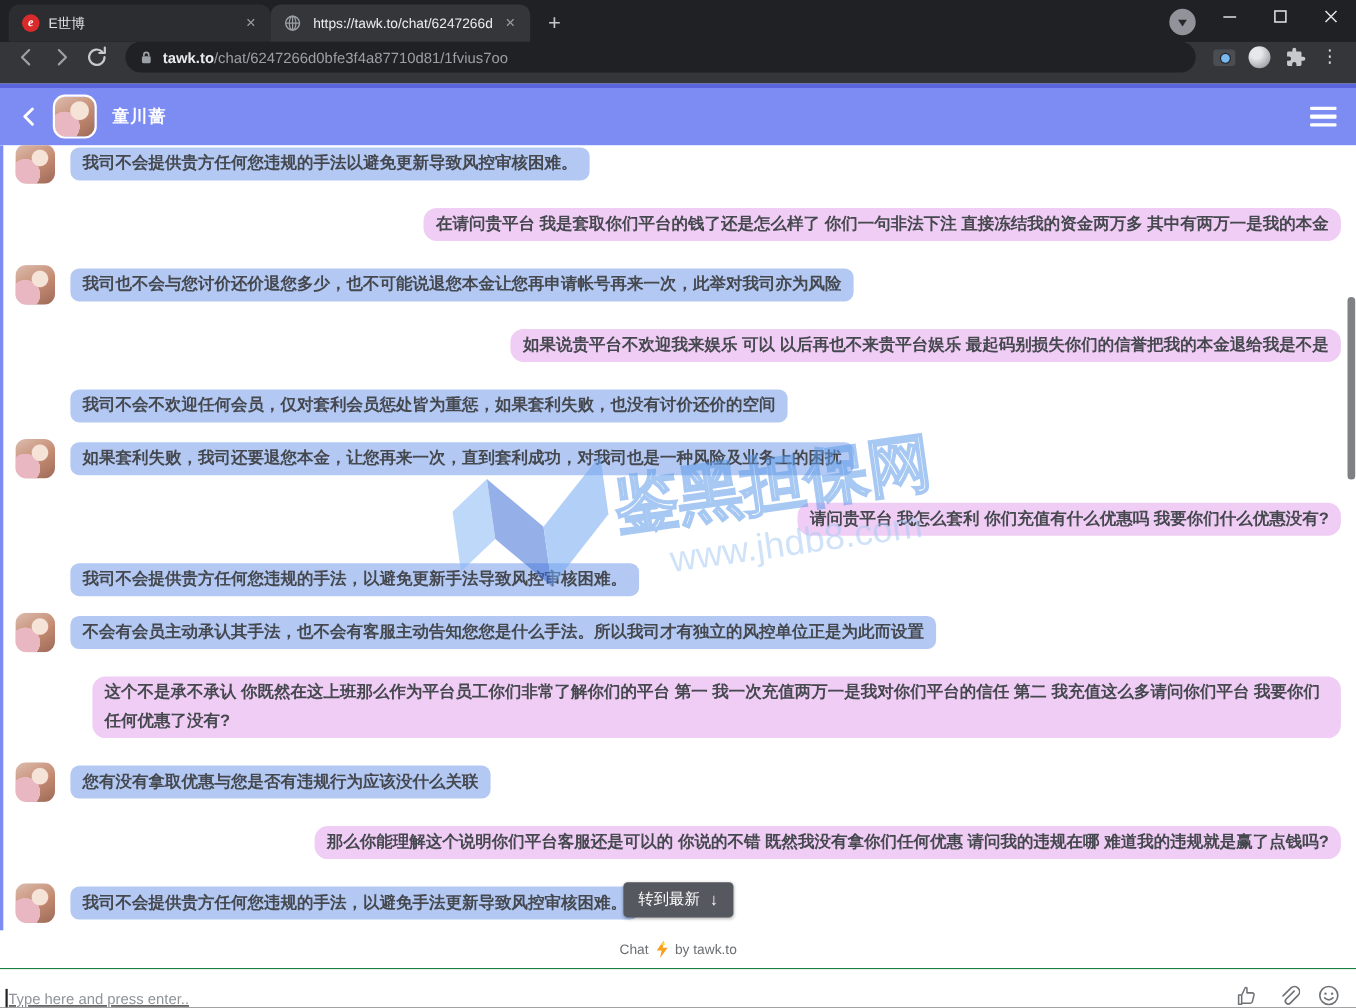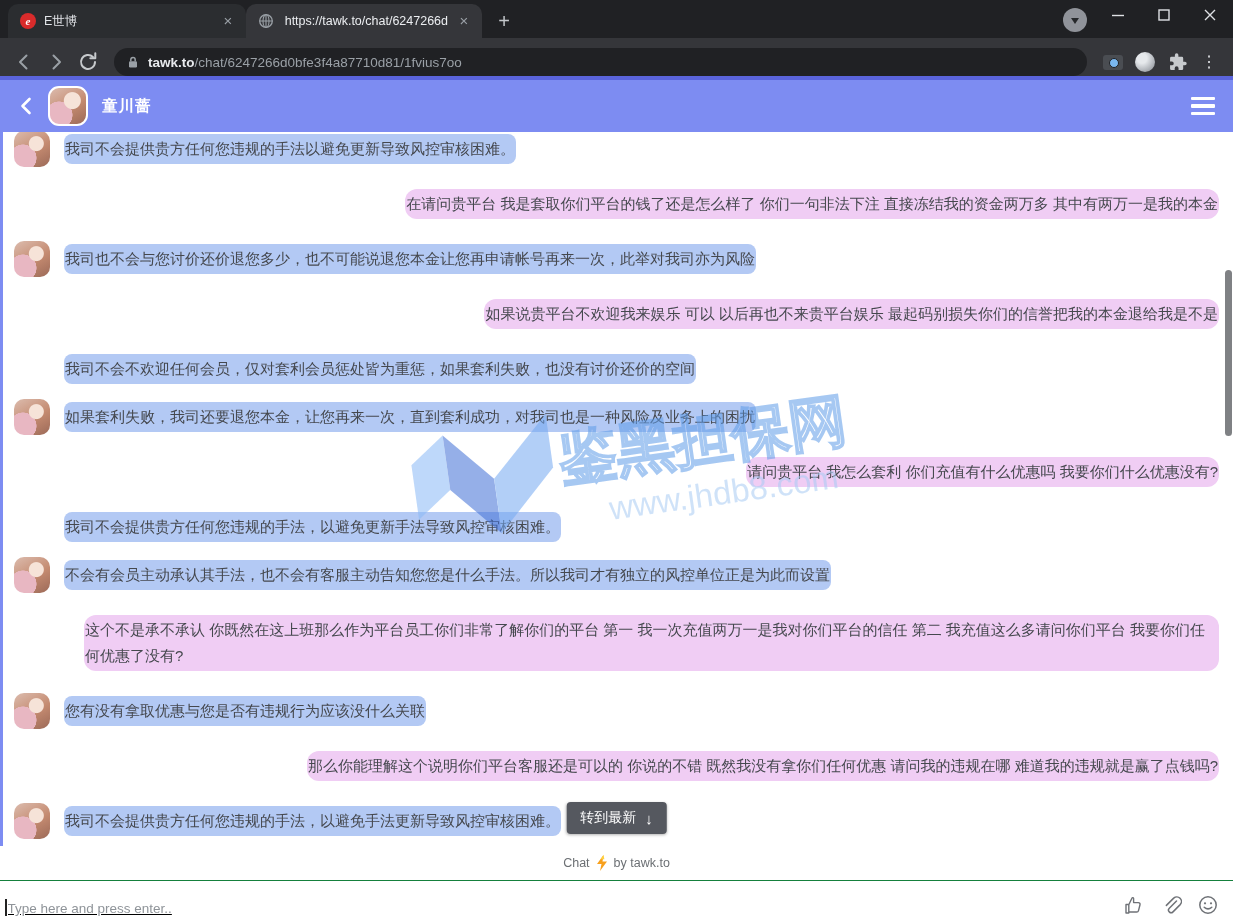--- a/index.html
+++ b/index.html
@@ -18,21 +18,21 @@
   .tab-close { color:#9aa0a6; font-size:15px; line-height:15px; width:16px; height:16px; text-align:center; border-radius:8px; }
   .favicon-e { width:16px; height:16px; border-radius:50%; background:#d92b2b; color:#fff; font-size:11px; font-style:italic; font-weight:bold; font-family:"Liberation Serif", serif; display:flex; align-items:center; justify-content:center; flex:none; }
   .favicon-globe { flex:none; }
   .newtab { width:28px; height:28px; margin:0 0 3px 8px; display:flex; align-items:center; justify-content:center; color:#c3c6ca; font-size:20px; border-radius:50%; }
   .tab-search { position:absolute; right:146px; top:8px; width:24px; height:24px; border-radius:50%; background:#90939a; display:flex; align-items:center; justify-content:center; }
   .tab-search .tri { width:0; height:0; border-left:4.5px solid transparent; border-right:4.5px solid transparent; border-top:6px solid #26282b; margin-top:2px; }
   .win-controls { position:absolute; right:0; top:0; height:30px; display:flex; }
   .win-btn { width:46px; height:30px; display:flex; align-items:center; justify-content:center; }
 
   
-  .toolbar { height:38px; background:#35363a; display:flex; align-items:flex-end; padding:0 10px; gap:4px; }
+  .toolbar { height:38px; background:#35363a; display:flex; align-items:flex-start; padding:0 10px; gap:4px; }
   .nav-btn { width:28px; height:28px; display:flex; align-items:center; justify-content:center; border-radius:50%; }
   .addressbar { flex:1; height:28px; margin:0 8px; background:#202124; border-radius:14px; display:flex; align-items:center; padding:0 12px; gap:8px; min-width:0; }
   .url { font-size:13.5px; white-space:nowrap; overflow:hidden; }
   .url .host { color:#e8eaed; font-weight:bold; }
   .url .path { color:#9aa0a6; }
   .ext-btn { width:28px; height:28px; display:flex; align-items:center; justify-content:center; }
   .camera-ext { width:20px; height:15px; background:#4a4d52; border-radius:3px; position:relative; }
   .camera-ext::after { content:""; position:absolute; left:6px; top:3.5px; width:8px; height:8px; border-radius:50%; background:#7ab8f0; border:1px solid #202124; }
   .globe-ext { width:20px; height:20px; border-radius:50%; background:radial-gradient(circle at 35% 32%, #e6e9ec 0 26%, #a9adb3 70%, #84888d 100%); }
   .kebab { color:#dfe1e5; font-size:16px; letter-spacing:0; line-height:14px; }
@@ -53,21 +53,21 @@
   .chat-body::before { content:""; position:absolute; left:0; top:0; bottom:0; width:3px; background:var(--header,#7d8cf2); }
 
   .msg-row { position:relative; display:flex; margin:0 14px 25px; }
   .msg-row.left { padding-left:50px; justify-content:flex-start; }
   .msg-row.right { padding-left:70px; justify-content:flex-end; }
   .msg-row.tight { margin-bottom:18px; }
   .msg-avatar { position:absolute; left:0; bottom:-3px; width:36px; height:36px; border-radius:10px;
     background: radial-gradient(circle at 62% 35%, #f6e3d8 0 7px, rgba(246,227,216,0) 8px),
                 radial-gradient(circle at 25% 75%, #e8b7c2 0 35%, rgba(0,0,0,0) 36%),
                 linear-gradient(150deg, #dcbcae 0%, #c48a70 55%, #9c6a58 100%); }
-  .bubble { font-size:15px; line-height:26px; padding:2px 1px; border-radius:8px; color:var(--bubble-text,#45484e); }
+  .bubble { font-size:15px; line-height:26px; padding:2px 11px; border-radius:8px; color:var(--bubble-text,#45484e);font-weight:bold; }
   .left .bubble { background:var(--agent-bubble,#b3c9f4); }
   .right .bubble { background:var(--visitor-bubble,#f0cdf4);border-radius:12px; }
 
   .watermark { position:absolute; left:408px; top:246px; width:540px; height:160px;
     transform:rotate(-8deg); opacity:0.55; pointer-events:none; z-index:4; }
 
   .jump-btn { position:absolute; left:50%; transform:translateX(-50%); bottom:12px; z-index:6;
     background:var(--jump-button-bg,#55585f); color:#fff; font-size:14px; padding:7px 14px; border-radius:4px;
     display:flex; align-items:center; gap:9px; box-shadow:0 1px 3px rgba(0,0,0,.3); cursor:pointer; }
   .jump-arrow { font-size:15px; }

